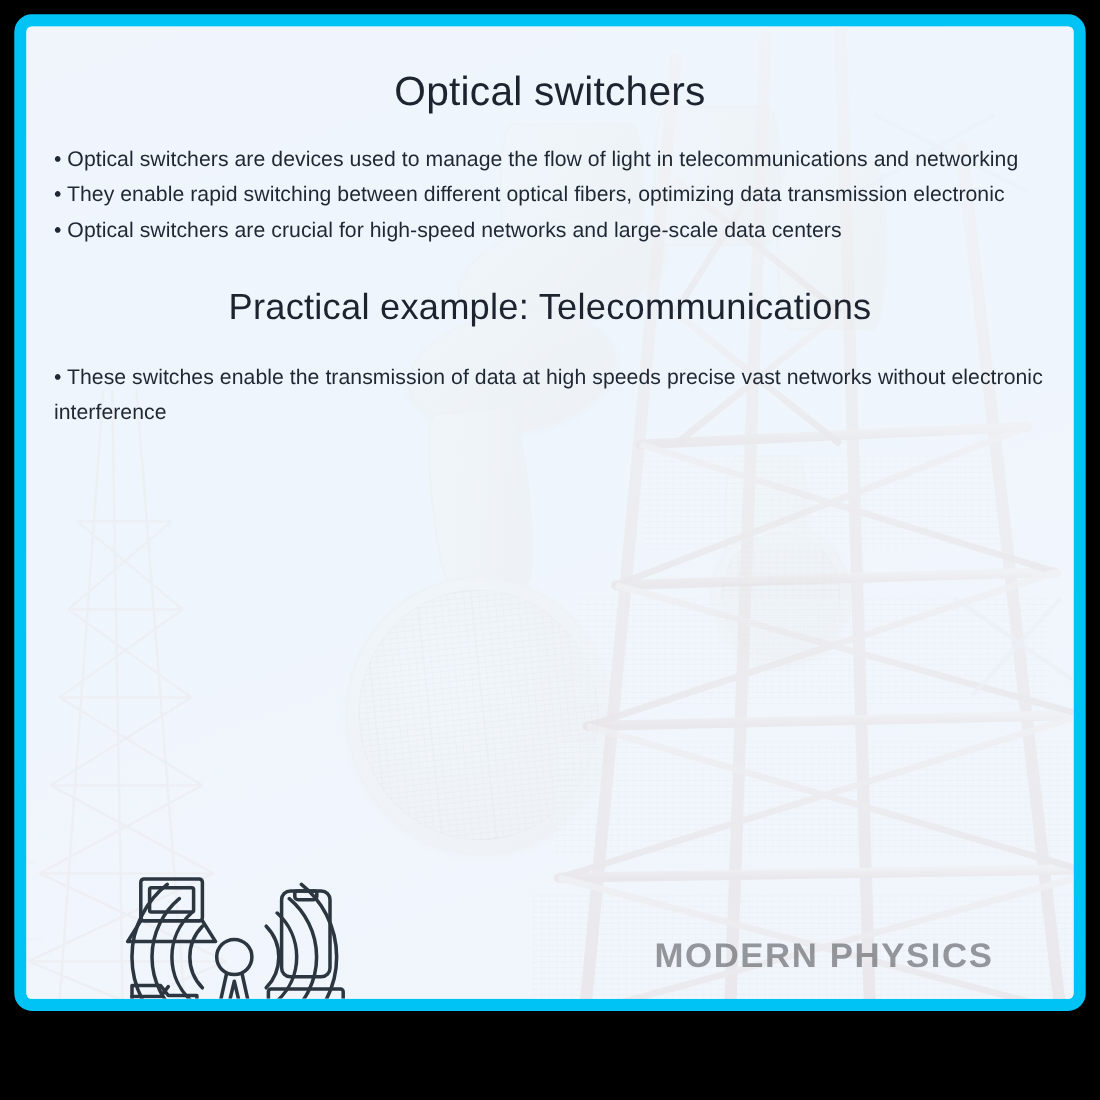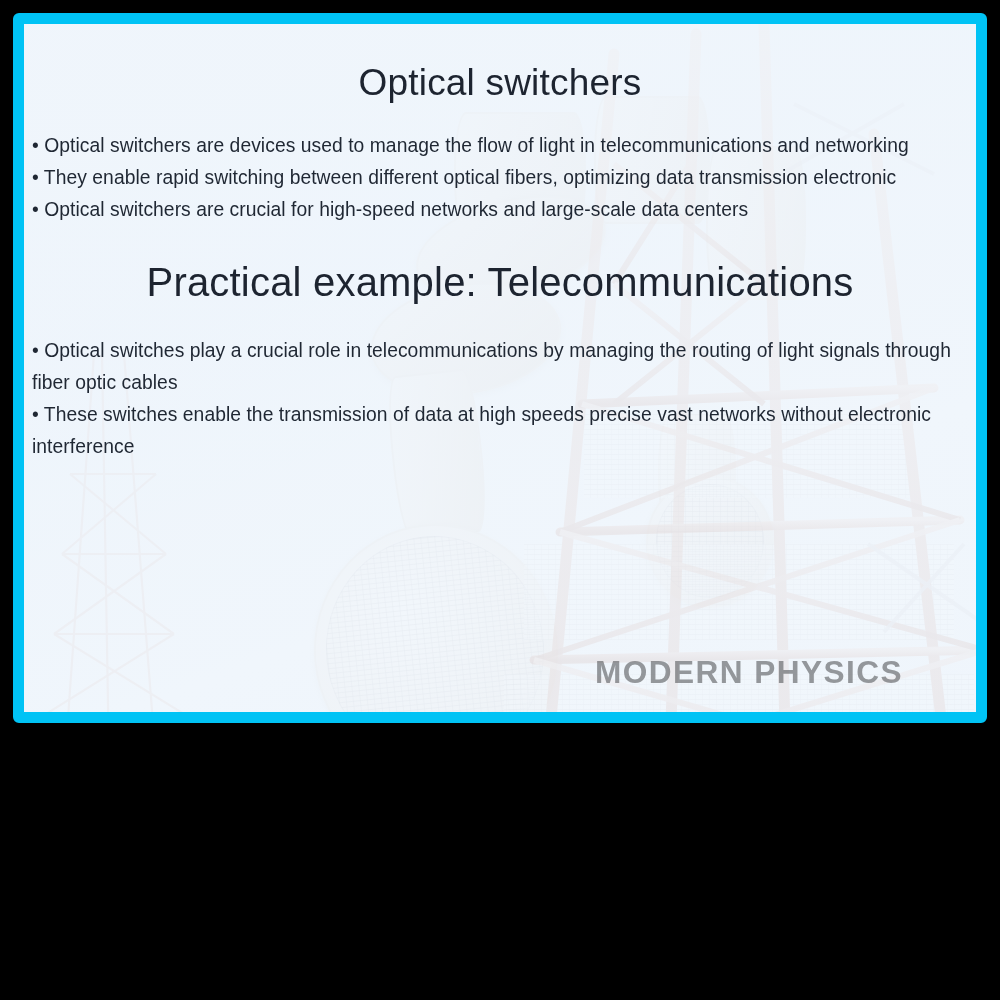--- a/index.html
+++ b/index.html
@@ -23,24 +23,24 @@
     box-sizing: border-box;
     background: #000000;
   }
 
   
   .frame {
     position: absolute;
     left: 13px;
     top: 13px;
     width: 974px;
-    height: 710px;
+    height: 906px;
     box-sizing: border-box;
     border: 11px solid #00c3f5;
-    border-radius: 6px;
+    border-radius: 16px;
     overflow: hidden;
     background: #eef4fb;
   }
 
   
   .canvas {
     position: absolute;
     inset: 0;
     overflow: hidden;
     background:
@@ -123,41 +123,41 @@
     font-size: 37px;
     font-weight: 400;
     letter-spacing: .2px;
     margin: 0;
     padding-top: 38px;
     font-family: "Liberation Sans", sans-serif;
   }
 
   .bullets {
     margin: 0;
-    padding: 0 22px 0 8px;
+    padding: 0 22px 0 25px;
     list-style: none;
   }
   .bullets li {
     color: #1f2733;
     font-size: 19.3px;
     line-height: 32px;
     font-weight: 400;
     letter-spacing: .05px;
     text-indent: 0;
   }
   .bullets li::before {
     content: "• ";
   }
 
   .block-1 { margin-top: 26px; }
 
   .subtitle {
     text-align: center;
     color: #1d2430;
-    font-size: 40px;
+    font-size: 33px;
     font-weight: 400;
     margin: 0;
     padding-top: 34px;
     letter-spacing: .2px;
   }
   .block-2 { margin-top: 30px; }
 
   
   .icon-art {
     position: absolute;
@@ -282,21 +282,20 @@
 
         <ul class="bullets block-1">
           <li>Optical switchers are devices used to manage the flow of light in telecommunications and networking</li>
           <li>They enable rapid switching between different optical fibers, optimizing data transmission electronic</li>
           <li>Optical switchers are crucial for high-speed networks and large-scale data centers</li>
         </ul>
 
         <h2 class="subtitle">Practical example: Telecommunications</h2>
 
         <ul class="bullets block-2">
-          <li>Optical switches play a crucial role in telecommunications by managing the routing of light signals through fiber optic cables</li>
           <li>These switches enable the transmission of data at high speeds precise vast networks without electronic interference</li>
         </ul>
 
         <svg class="icon-art" viewBox="0 0 212 180">
           <g fill="none" stroke="#2c3641" stroke-width="3.2" stroke-linecap="round" stroke-linejoin="round">
 
             <g>
               <rect x="18" y="13" width="56" height="38" rx="3"></rect>
               <rect x="26" y="21" width="40" height="22" rx="1.6"></rect>
               <path d="M18 51 L6 70 H86 L74 51 Z"></path>

